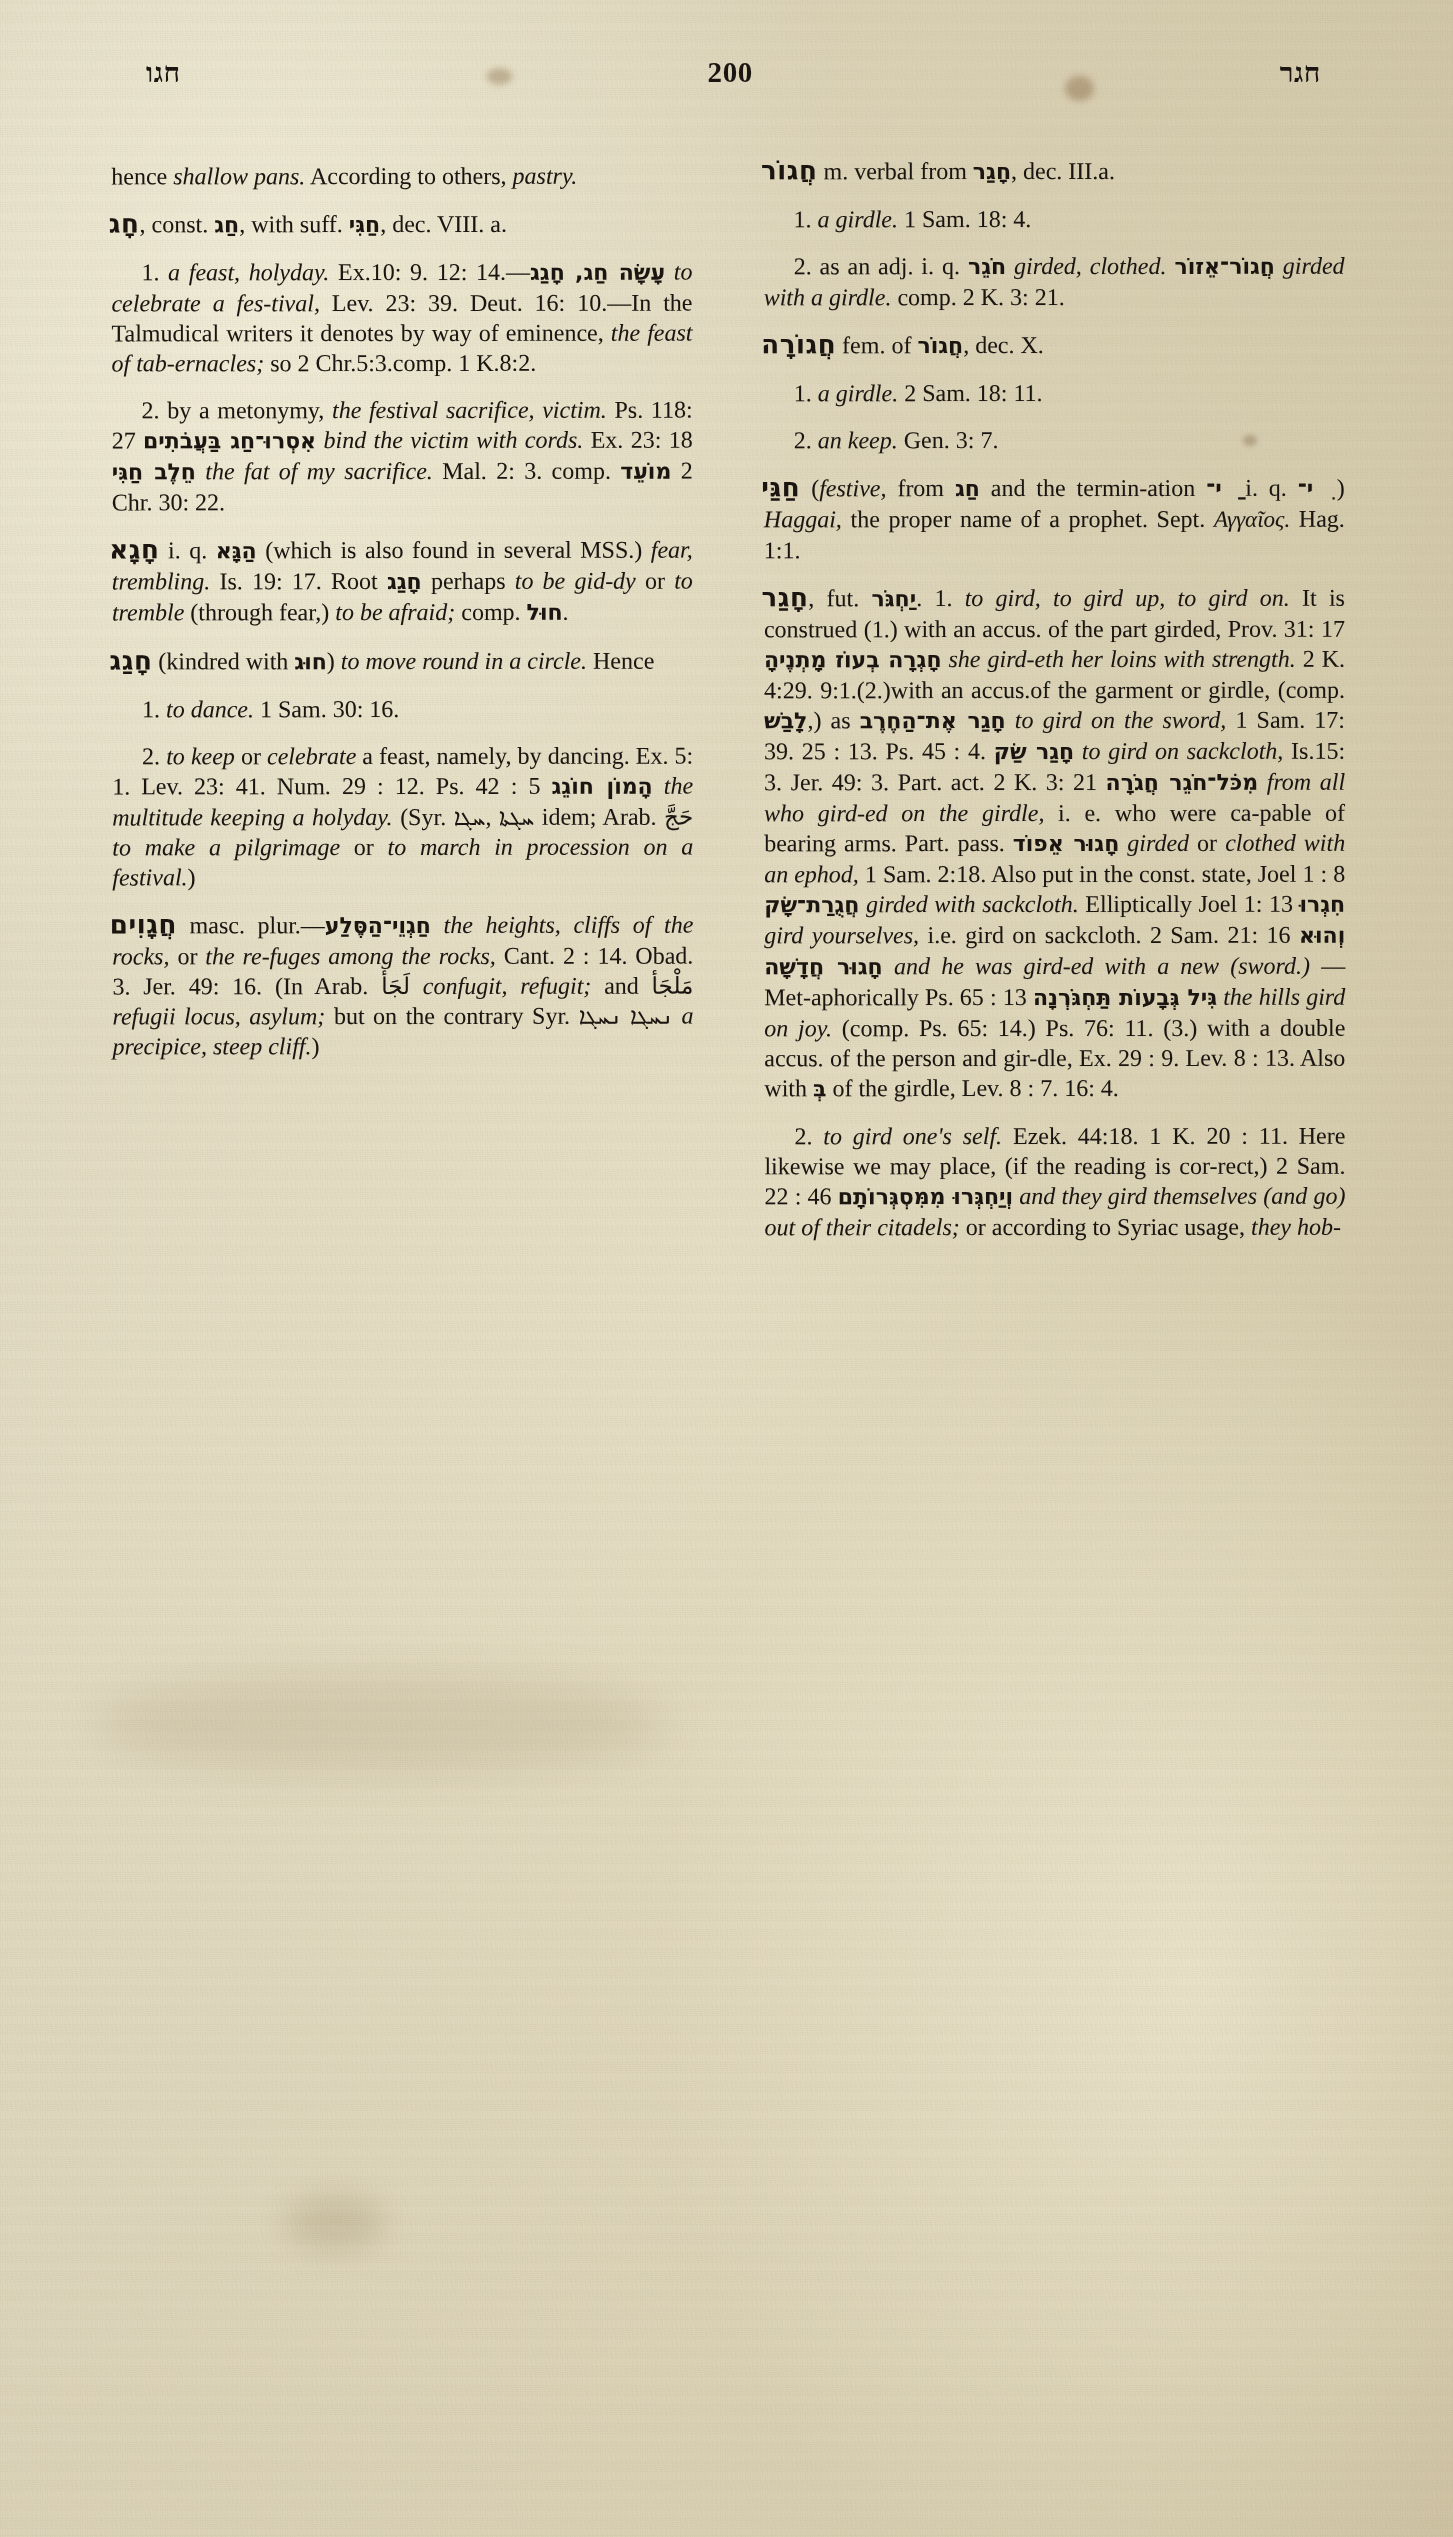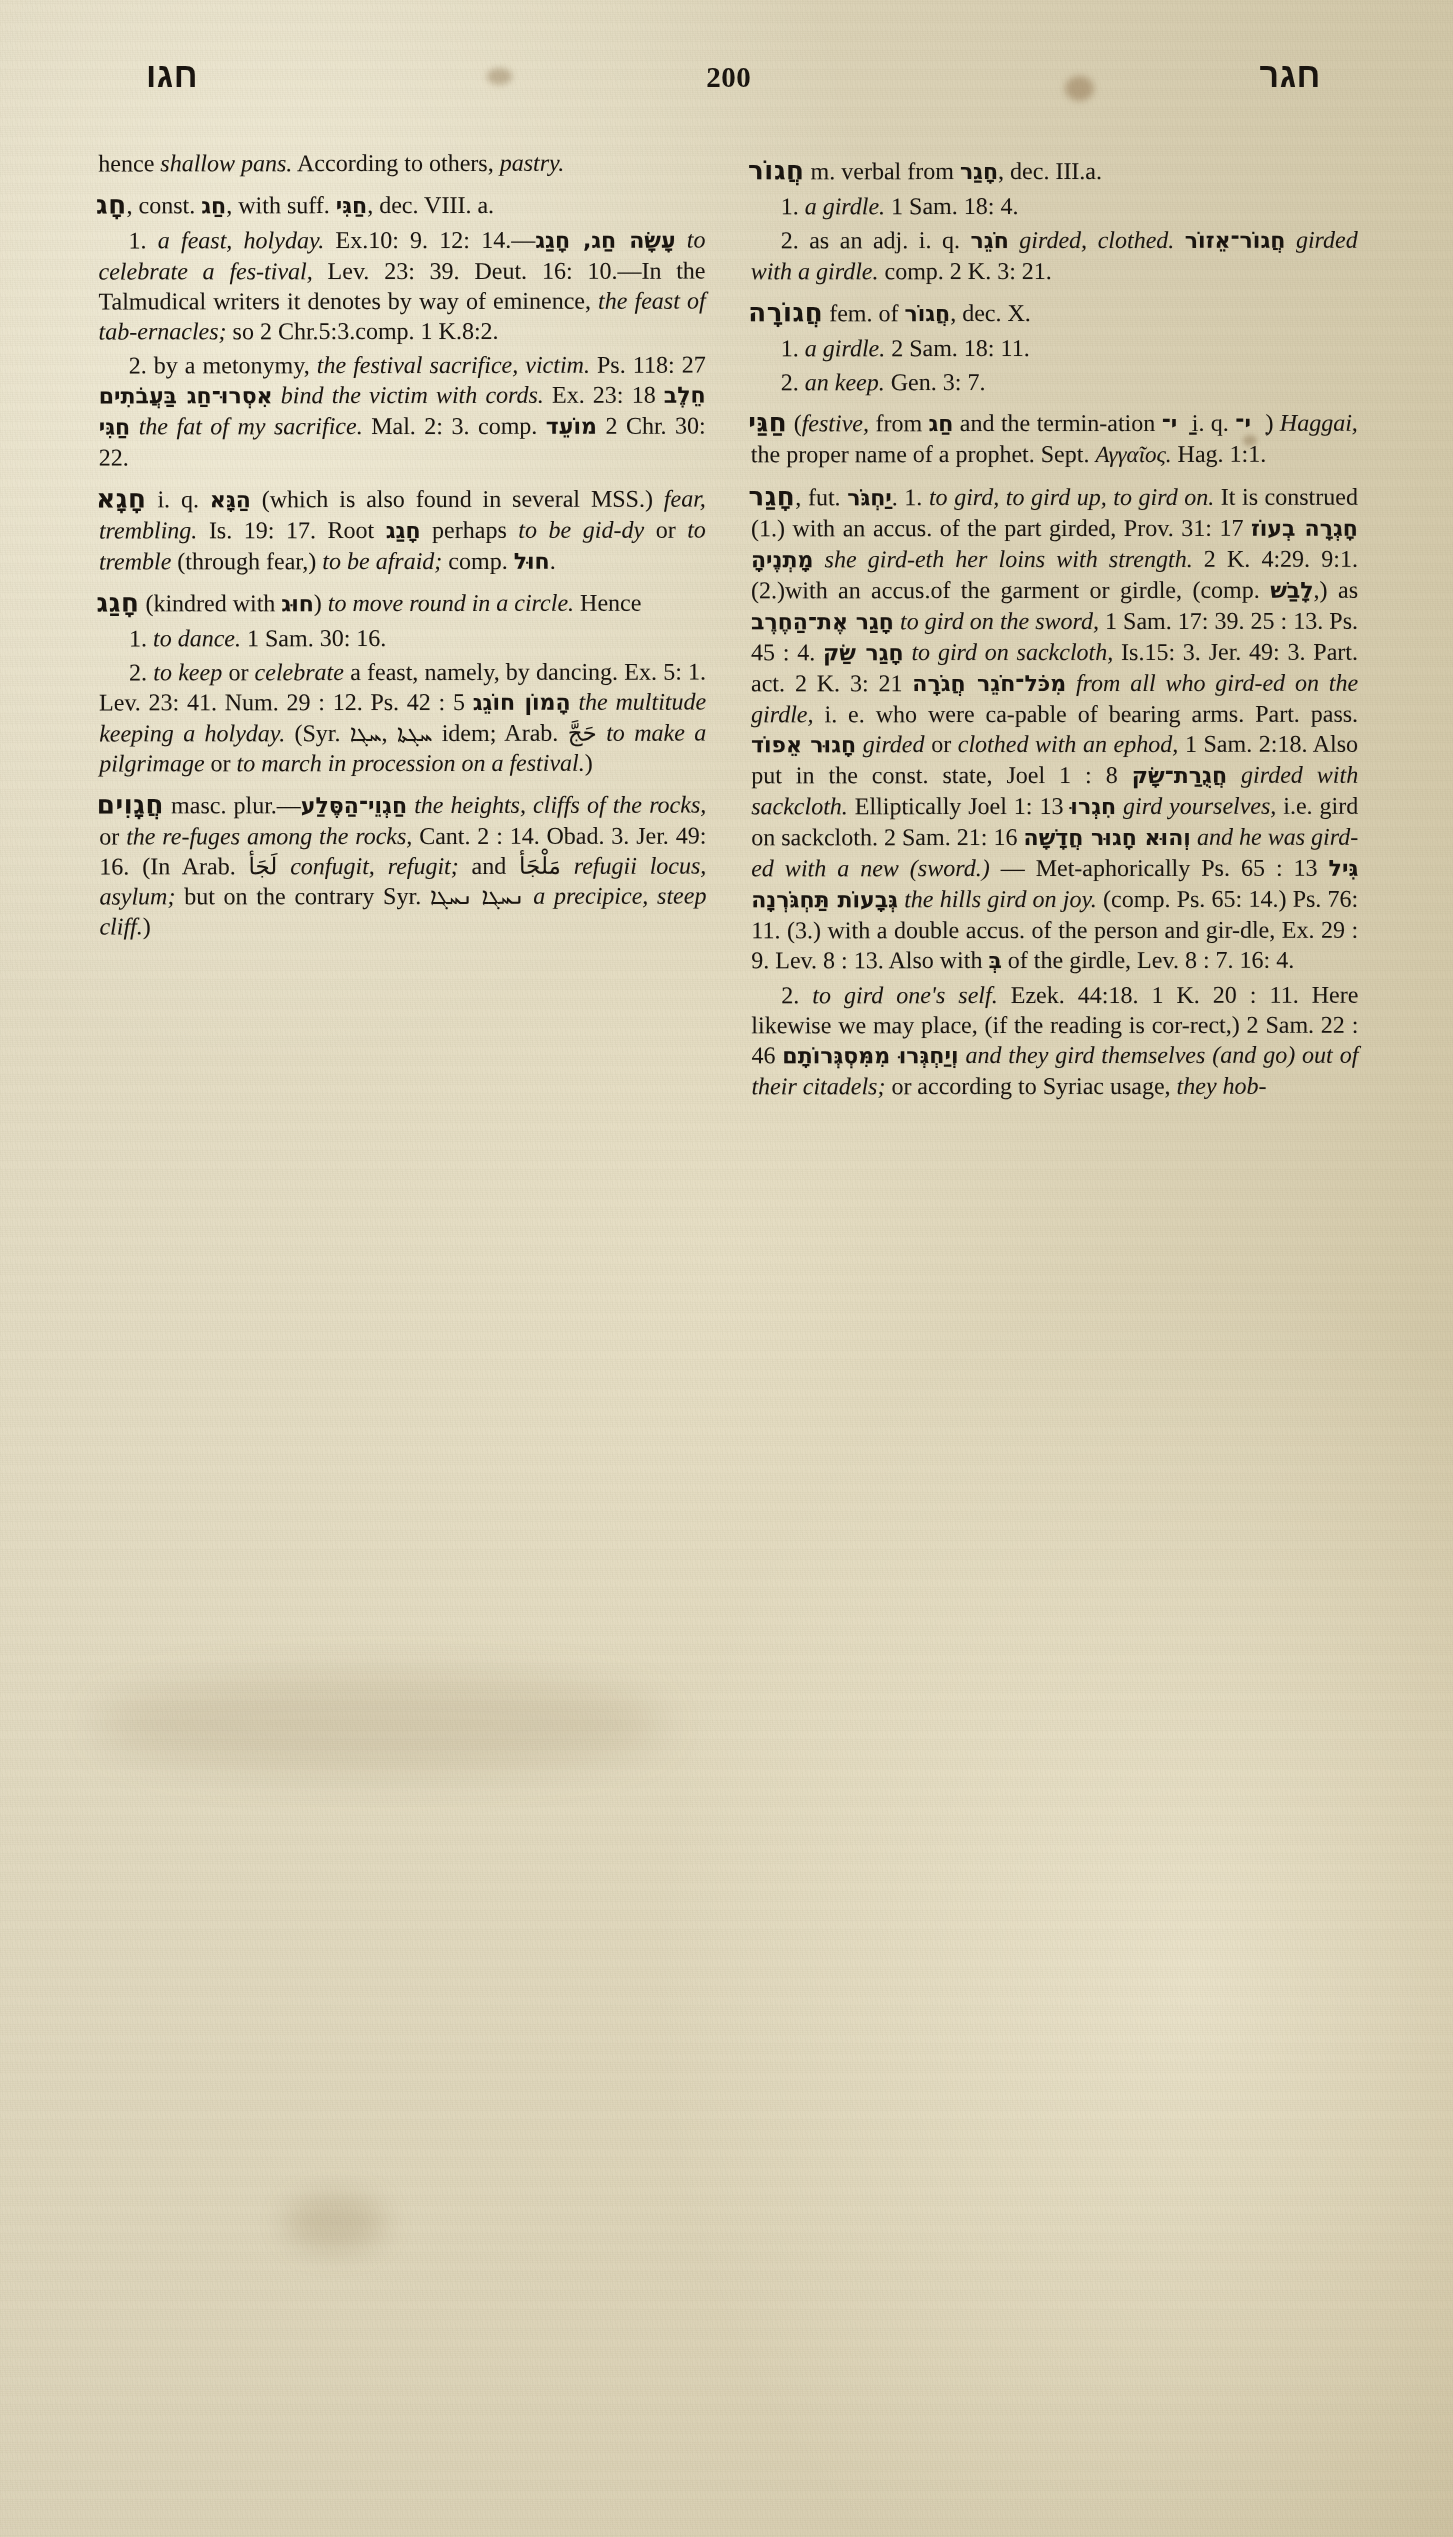--- a/index.html
+++ b/index.html
@@ -31,35 +31,35 @@
   .fox { position:absolute; border-radius:50%; mix-blend-mode:multiply; pointer-events:none; }
 
   
   .page { position:absolute; inset:0; }
 
   .running-head {
     position:absolute; left:146px; right:133px; top:56px;
     display:flex; align-items:baseline; justify-content:space-between;
   }
   .rh-heb {
-    font-size:34px; letter-spacing:0.6px; font-weight:700;
-    font-family:Liberation Sans, sans-serif;
+    font-size:28px; letter-spacing:0.6px; font-weight:700;
+    font-family:Liberation Serif, serif;
     direction:rtl;
   }
   .rh-num { font-size:29px; font-weight:700; letter-spacing:0.6px; }
 
   .cols {
     position:absolute; left:95px; top:144px;
     width:1268px;
     display:flex; gap:37px;
   }
   .col { width:615px; }
 
   p.tx {
-    margin:4px;
+    margin:17px;
     font-size:24px;
     line-height:30px;
     text-align:justify;
     text-justify:inter-word;
     hyphens:manual;
     text-indent:0;
   }
   p.entry { margin-top:10.8px; text-indent:-2.5px; }
   p.sense { text-indent:30px; }
   p.cont  { text-indent:0; }

